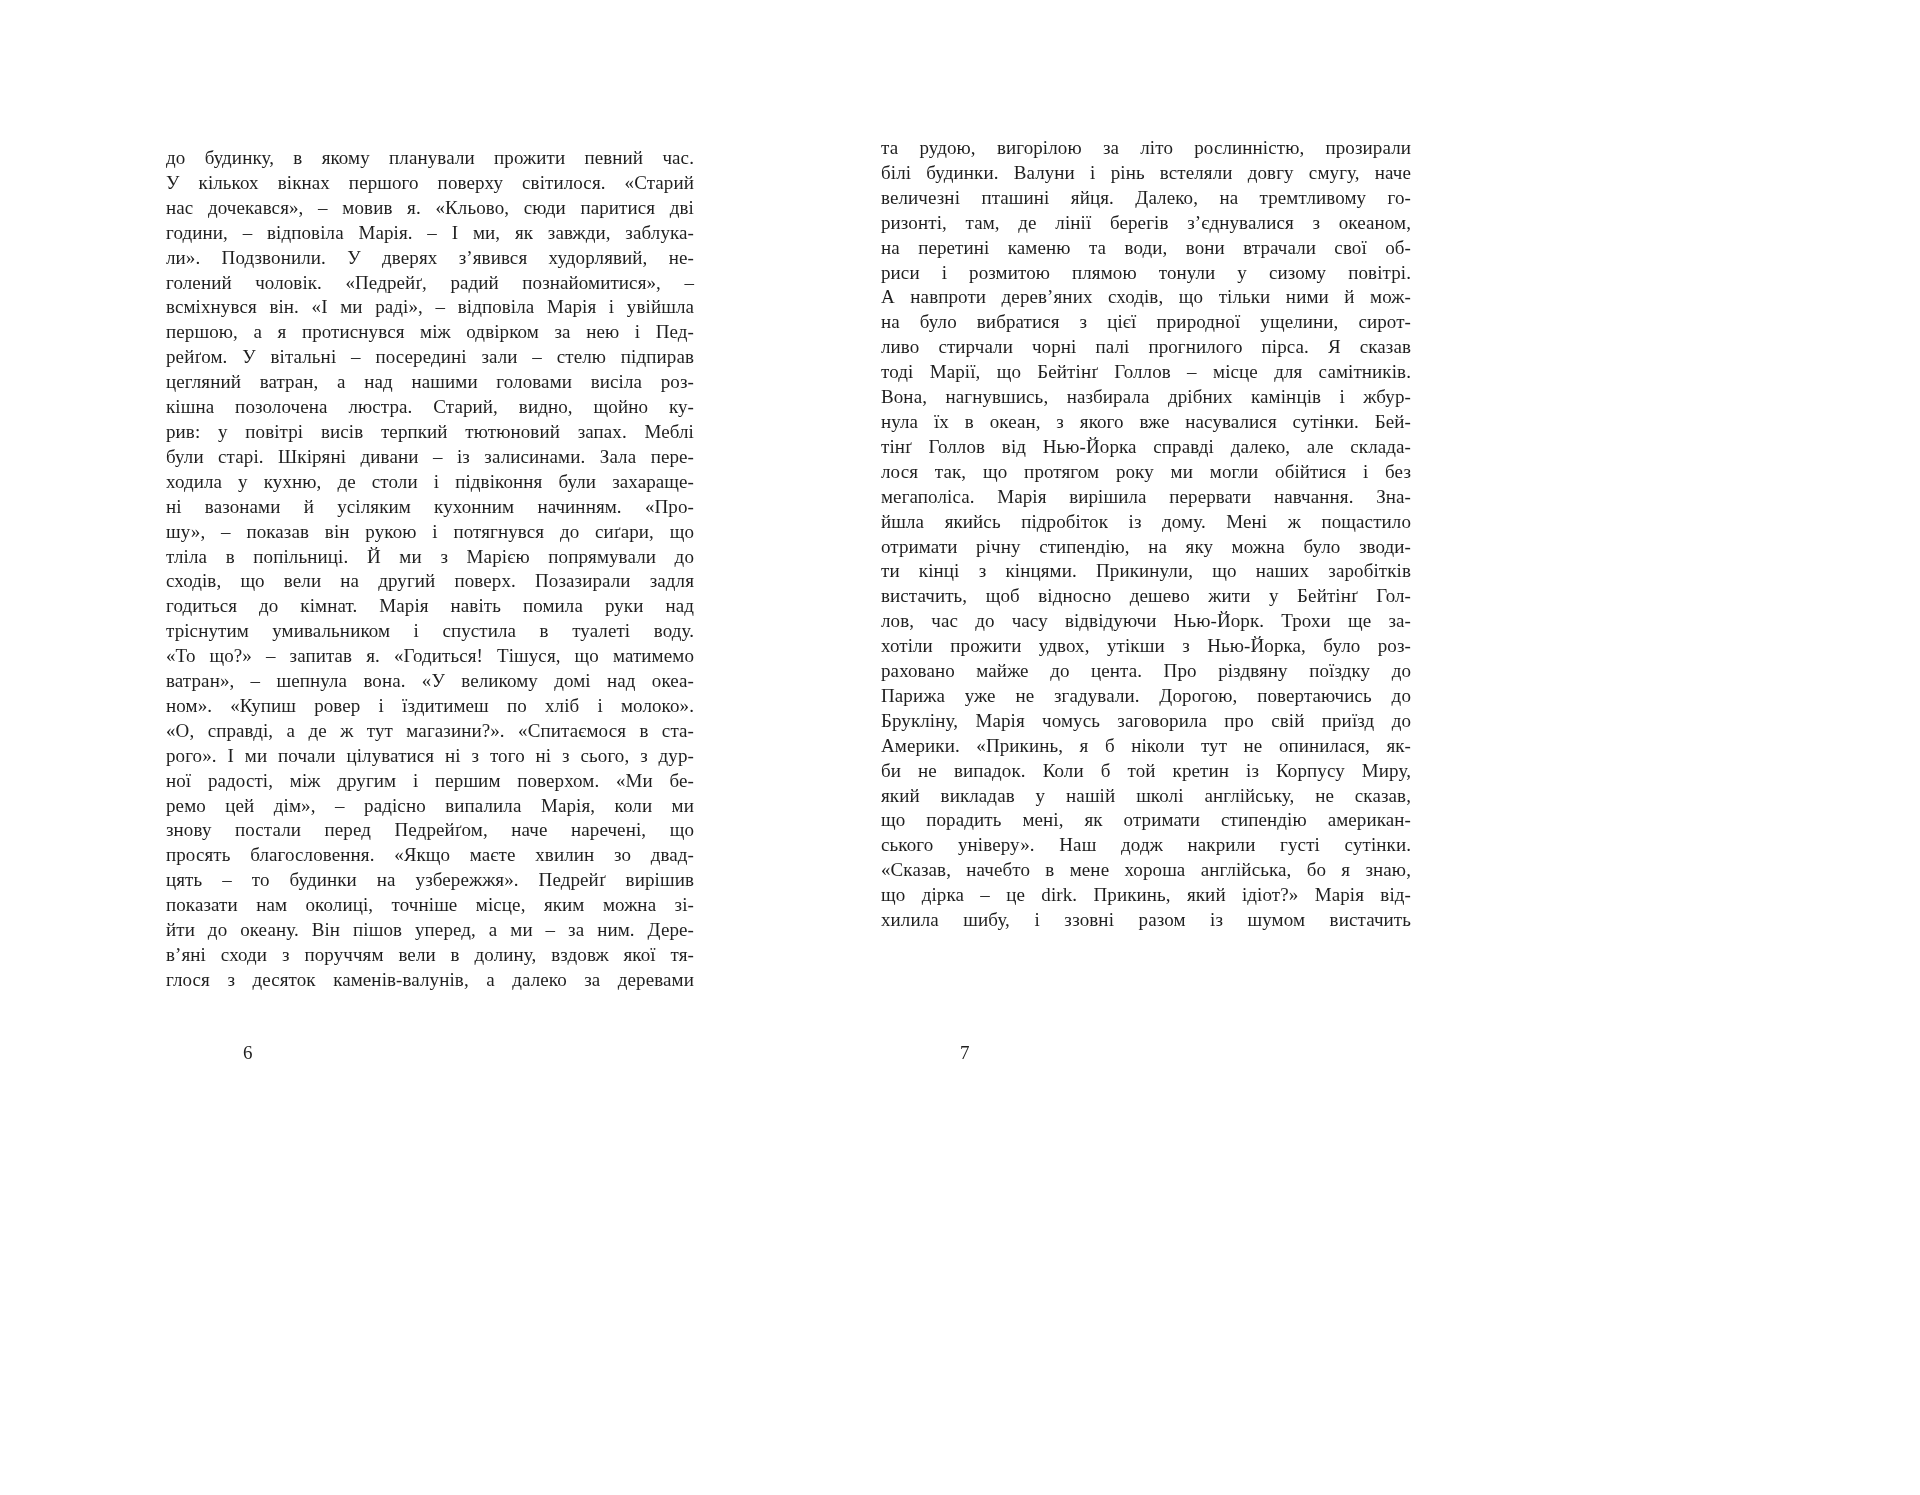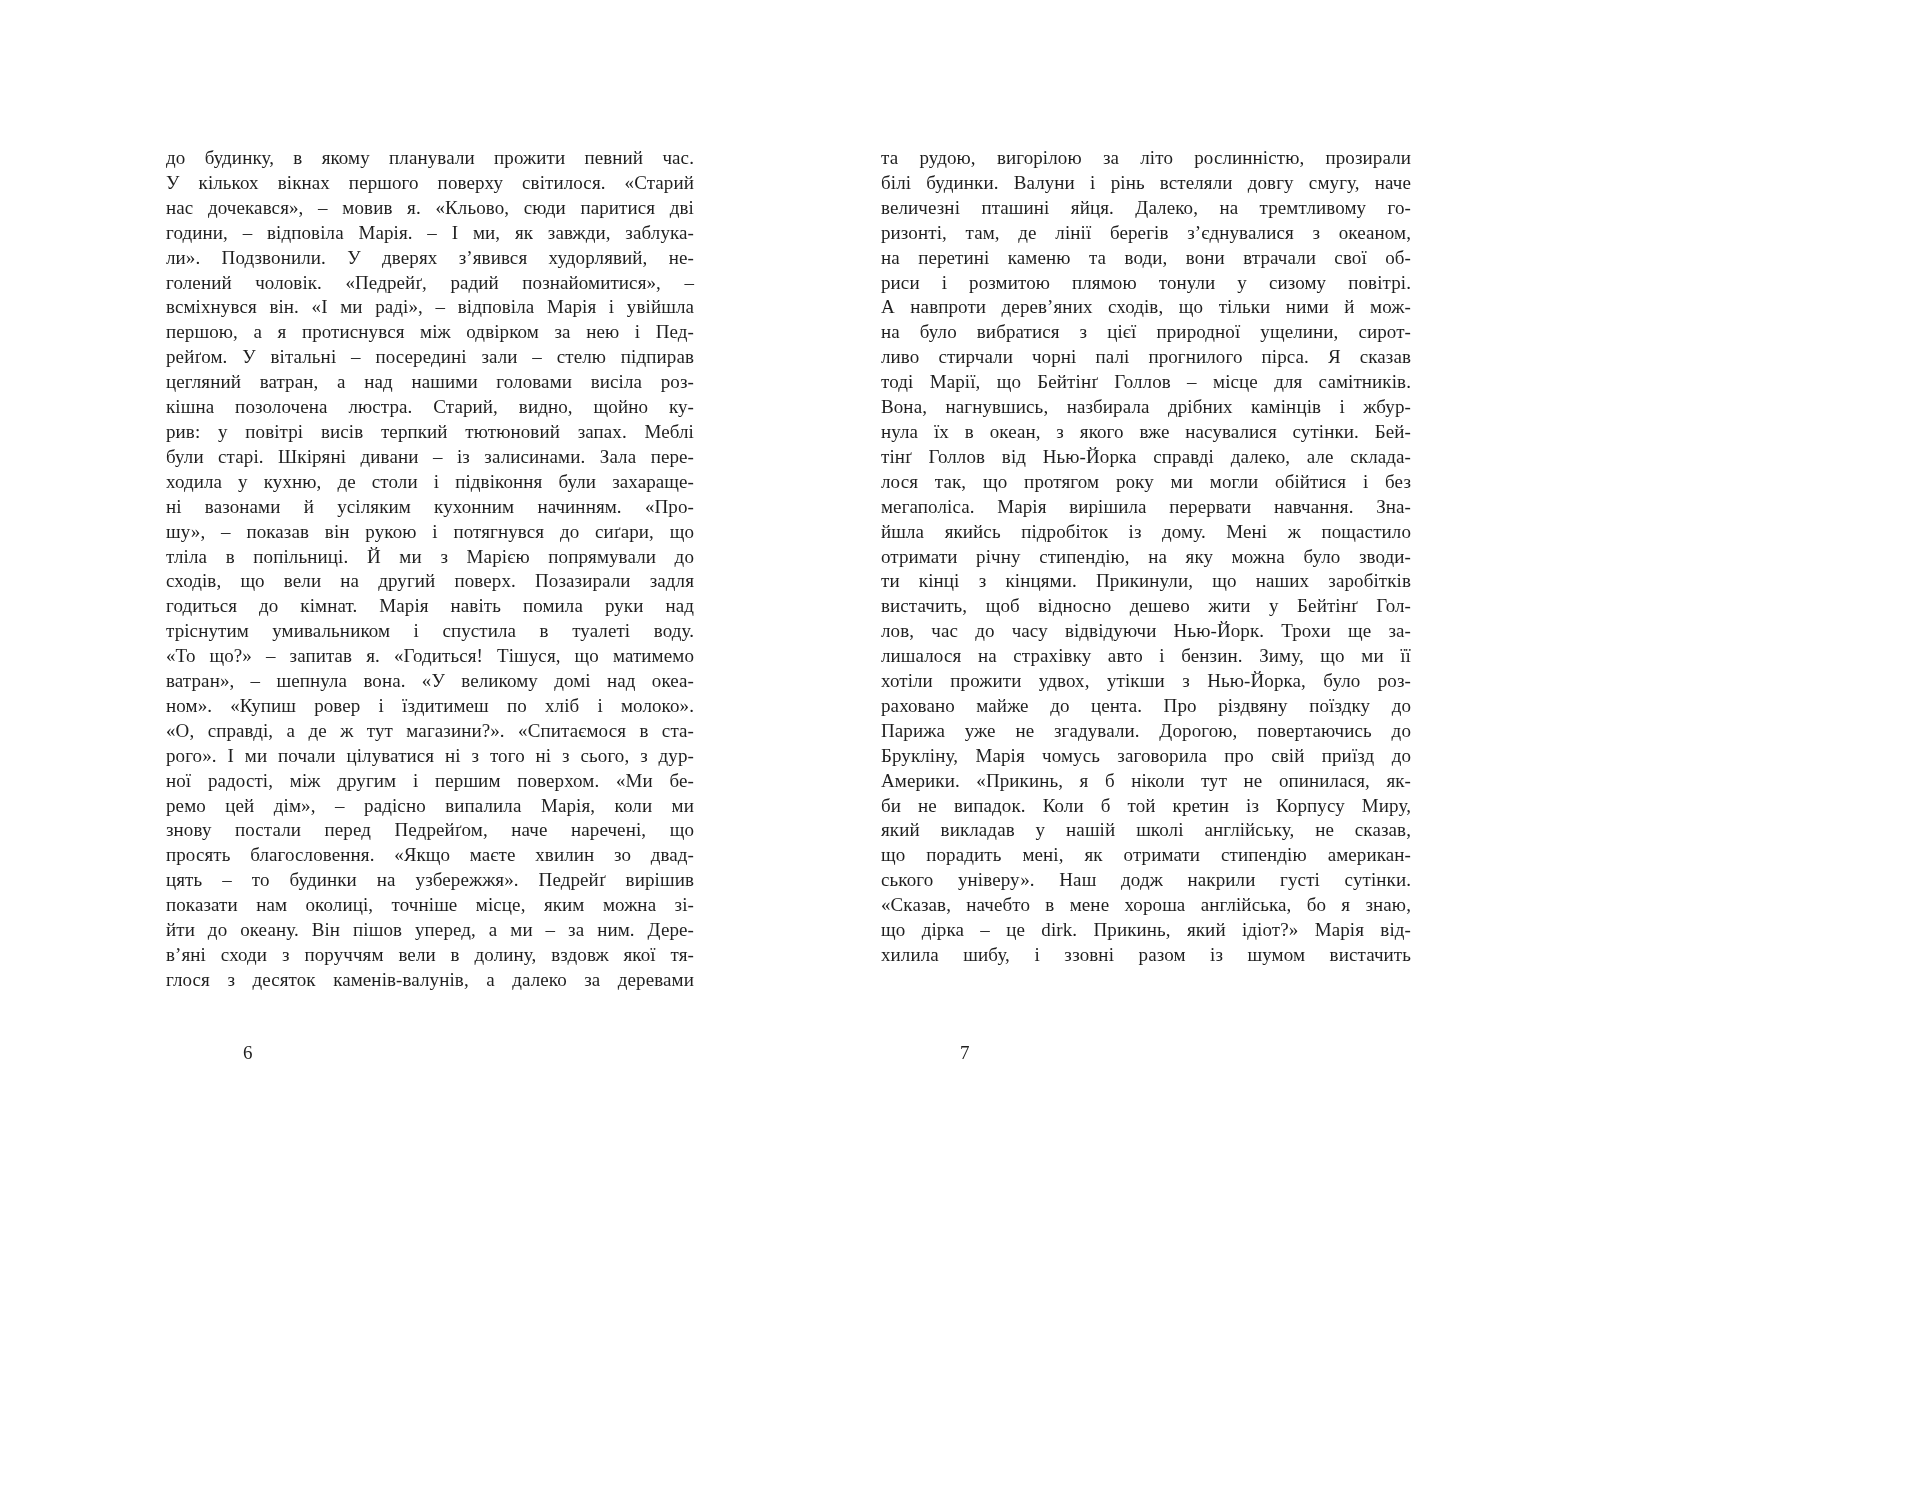--- a/index.html
+++ b/index.html
@@ -22,21 +22,21 @@
   .text-block {
     position: absolute;
   }
   .text-left {
     left: 166px;
     top: 146px;
     width: 528px;
   }
   .text-right {
     left: 881px;
-    top: 146px;
+    top: 136px;
     width: 530px;
   }
   .line {
     font-size: 19px;
     line-height: 24.9px;
     text-align: justify;
     text-align-last: justify;
     letter-spacing: 0.1px;
   }
   .page-number {
@@ -113,21 +113,20 @@
         <div class="line">Вона, нагнувшись, назбирала дрібних камінців і жбур-</div>
         <div class="line">нула їх в океан, з якого вже насувалися сутінки. Бей-</div>
         <div class="line">тінґ Голлов від Нью-Йорка справді далеко, але склада-</div>
         <div class="line">лося так, що протягом року ми могли обійтися і без</div>
         <div class="line">мегаполіса. Марія вирішила перервати навчання. Зна-</div>
         <div class="line">йшла якийсь підробіток із дому. Мені ж пощастило</div>
         <div class="line">отримати річну стипендію, на яку можна було зводи-</div>
         <div class="line">ти кінці з кінцями. Прикинули, що наших заробітків</div>
         <div class="line">вистачить, щоб відносно дешево жити у Бейтінґ Гол-</div>
         <div class="line">лов, час до часу відвідуючи Нью-Йорк. Трохи ще за-</div>
-        <div class="line">лишалося на страхівку авто і бензин. Зиму, що ми її</div>
         <div class="line">хотіли прожити удвох, утікши з Нью-Йорка, було роз-</div>
         <div class="line">раховано майже до цента. Про різдвяну поїздку до</div>
         <div class="line">Парижа уже не згадували. Дорогою, повертаючись до</div>
         <div class="line">Брукліну, Марія чомусь заговорила про свій приїзд до</div>
         <div class="line">Америки. «Прикинь, я б ніколи тут не опинилася, як-</div>
         <div class="line">би не випадок. Коли б той кретин із Корпусу Миру,</div>
         <div class="line">який викладав у нашій школі англійську, не сказав,</div>
         <div class="line">що порадить мені, як отримати стипендію американ-</div>
         <div class="line">ського універу». Наш додж накрили густі сутінки.</div>
         <div class="line">«Сказав, начебто в мене хороша англійська, бо я знаю,</div>

